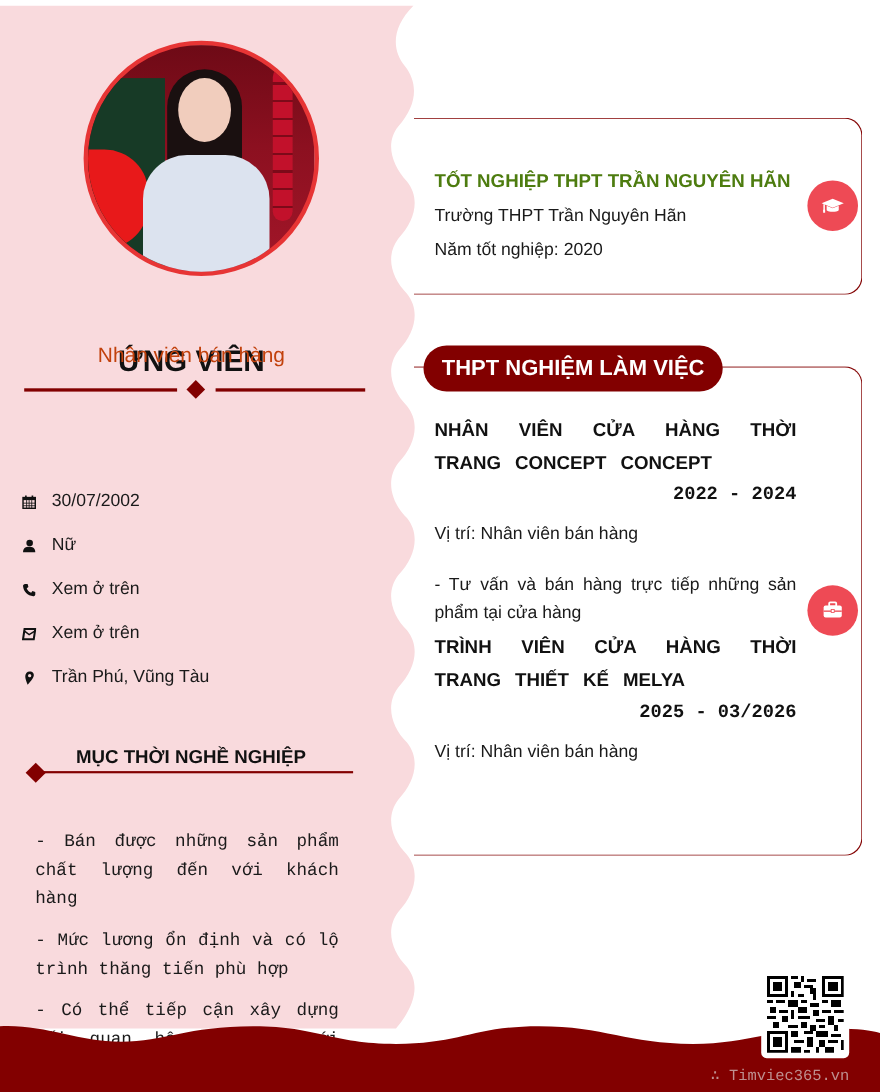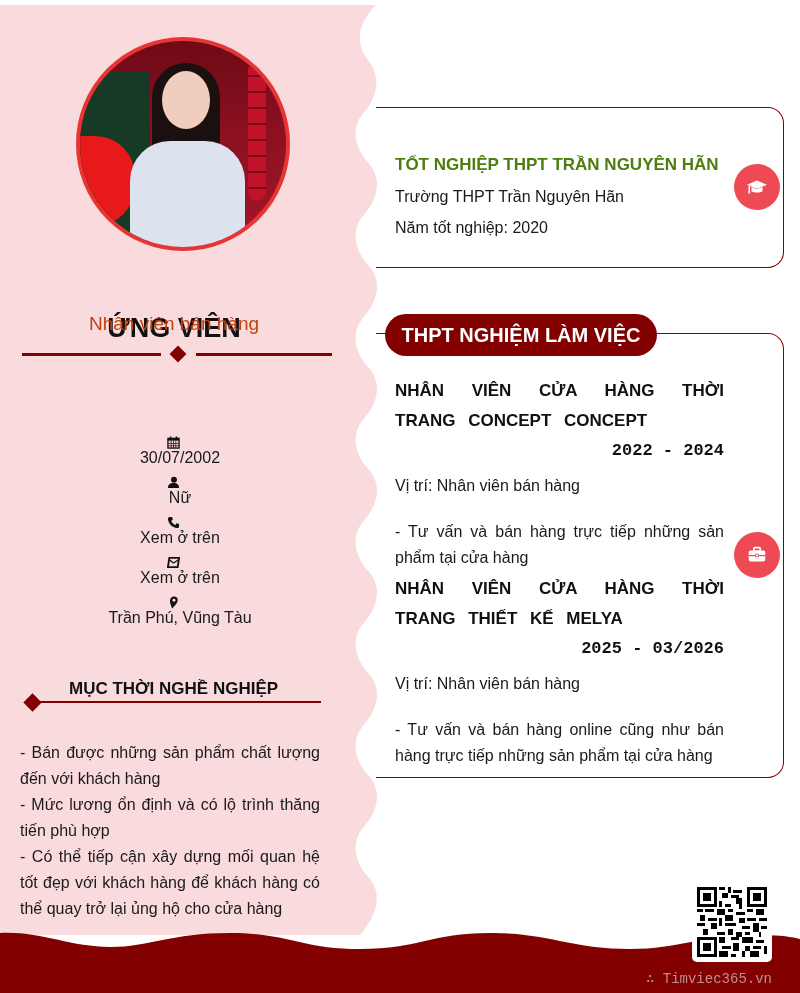--- a/index.html
+++ b/index.html
@@ -27,29 +27,29 @@
   .avatar .lanterns { position: absolute; right: 20px; top: 20px; width: 18px; height: 140px;
     background: repeating-linear-gradient(180deg, #c2112b 0 14px, #7c0a19 14px 16px); border-radius: 9px; }
 
   .name { position: absolute; left: 0; width: 348px; top: 265px; text-align: center; font-weight: bold; font-size: 27px; color: #111; margin-top: 48px; }
   .job-title { position: absolute; left: 0; width: 348px; top: 313px; text-align: center; font-size: 19px; color: #c2410c; }
 
   .divider-line { position: absolute; top: 353px; height: 3px; background: #820000; }
   .divider-diamond { position: absolute; left: 172px; top: 348px; width: 12px; height: 12px; background: #820000; transform: rotate(45deg); }
 
   .info-list { position: absolute; left: 20px; top: 436px; width: 320px; }
-  .info-item { display: flex; align-items: center; height: 40px; font-size: 16px; color: #1a1a1a; flex-direction: column; }
+  .info-item { display: flex; align-items: center; height: 40px; font-size: 16px; color: #1a1a1a; }
   .info-item .ico { width: 27px; display: inline-flex; align-items: center; justify-content: flex-start; }
   .info-item .ico svg { width: 13px; height: 13px; }
 
   .objective-title { position: absolute; left: 69px; top: 679px; font-weight: bold; font-size: 17px; color: #111; }
   .objective-line { position: absolute; left: 36px; top: 701px; width: 285px; height: 2px; background: #820000; }
   .objective-diamond { position: absolute; left: 26px; top: 696px; width: 13px; height: 13px; background: #820000; transform: rotate(45deg); }
   .objective-text { position: absolute; left: 20px; top: 740px; width: 300px; font-size: 16px; line-height: 26px; text-align: justify; color: #1a1a1a; }
-  .objective-text p { margin: 0; }
+  .objective-text p { margin: 12px; font-family: Liberation Mono, monospace; }
 
   
   .section-box {
     position: absolute; left: 376px; width: 408px;
     border-top: 1px solid #820000; border-right: 1px solid #820000; border-bottom: 1px solid #820000;
     border-radius: 0 16px 16px 0;
   }
   .section-pill {
     position: absolute; left: 385px; height: 42px; background: #820000; color: #fff;
     border-radius: 21px; font-weight: bold; font-size: 20px; display: flex; align-items: center; justify-content: center;
@@ -206,24 +206,23 @@
   </div>
 
   <div class="job" style="top:376px;">
     <div class="company">NHÂN VIÊN CỬA HÀNG THỜI TRANG CONCEPT CONCEPT</div>
     <div class="period">2022 - 2024</div>
     <div class="position">Vị trí: Nhân viên bán hàng</div>
     <div class="desc">- Tư vấn và bán hàng trực tiếp những sản phẩm tại cửa hàng</div>
   </div>
 
   <div class="job" style="top:574px;">
-    <div class="company">NHÂN VIÊN CỬA HÀNG THỜI TRANG THIẾT KẾ MELYA</div>
+    <div class="company">TRÌNH VIÊN CỬA HÀNG THỜI TRANG THIẾT KẾ MELYA</div>
     <div class="period">2025 - 03/2026</div>
     <div class="position">Vị trí: Nhân viên bán hàng</div>
-    <div class="desc">- Tư vấn và bán hàng online cũng như bán hàng trực tiếp những sản phẩm tại cửa hàng</div>
   </div>
 
   <div class="footer-wave">
     <svg width="800" height="68" viewBox="0 0 800 68" xmlns="http://www.w3.org/2000/svg">
       <path fill="#820000" d="M0 8 C 40 6, 70 22, 110 22 C 150 22, 170 8, 230 8 C 290 8, 300 24, 360 24 C 420 24, 430 8, 490 8 C 550 8, 570 24, 630 24 C 680 24, 700 10, 760 10 C 780 10, 792 12, 800 14 L 800 68 L 0 68 Z"></path>
     </svg>
   </div>
 
   <div class="qr">
     <svg viewBox="0 0 25 25" shape-rendering="crispEdges">

